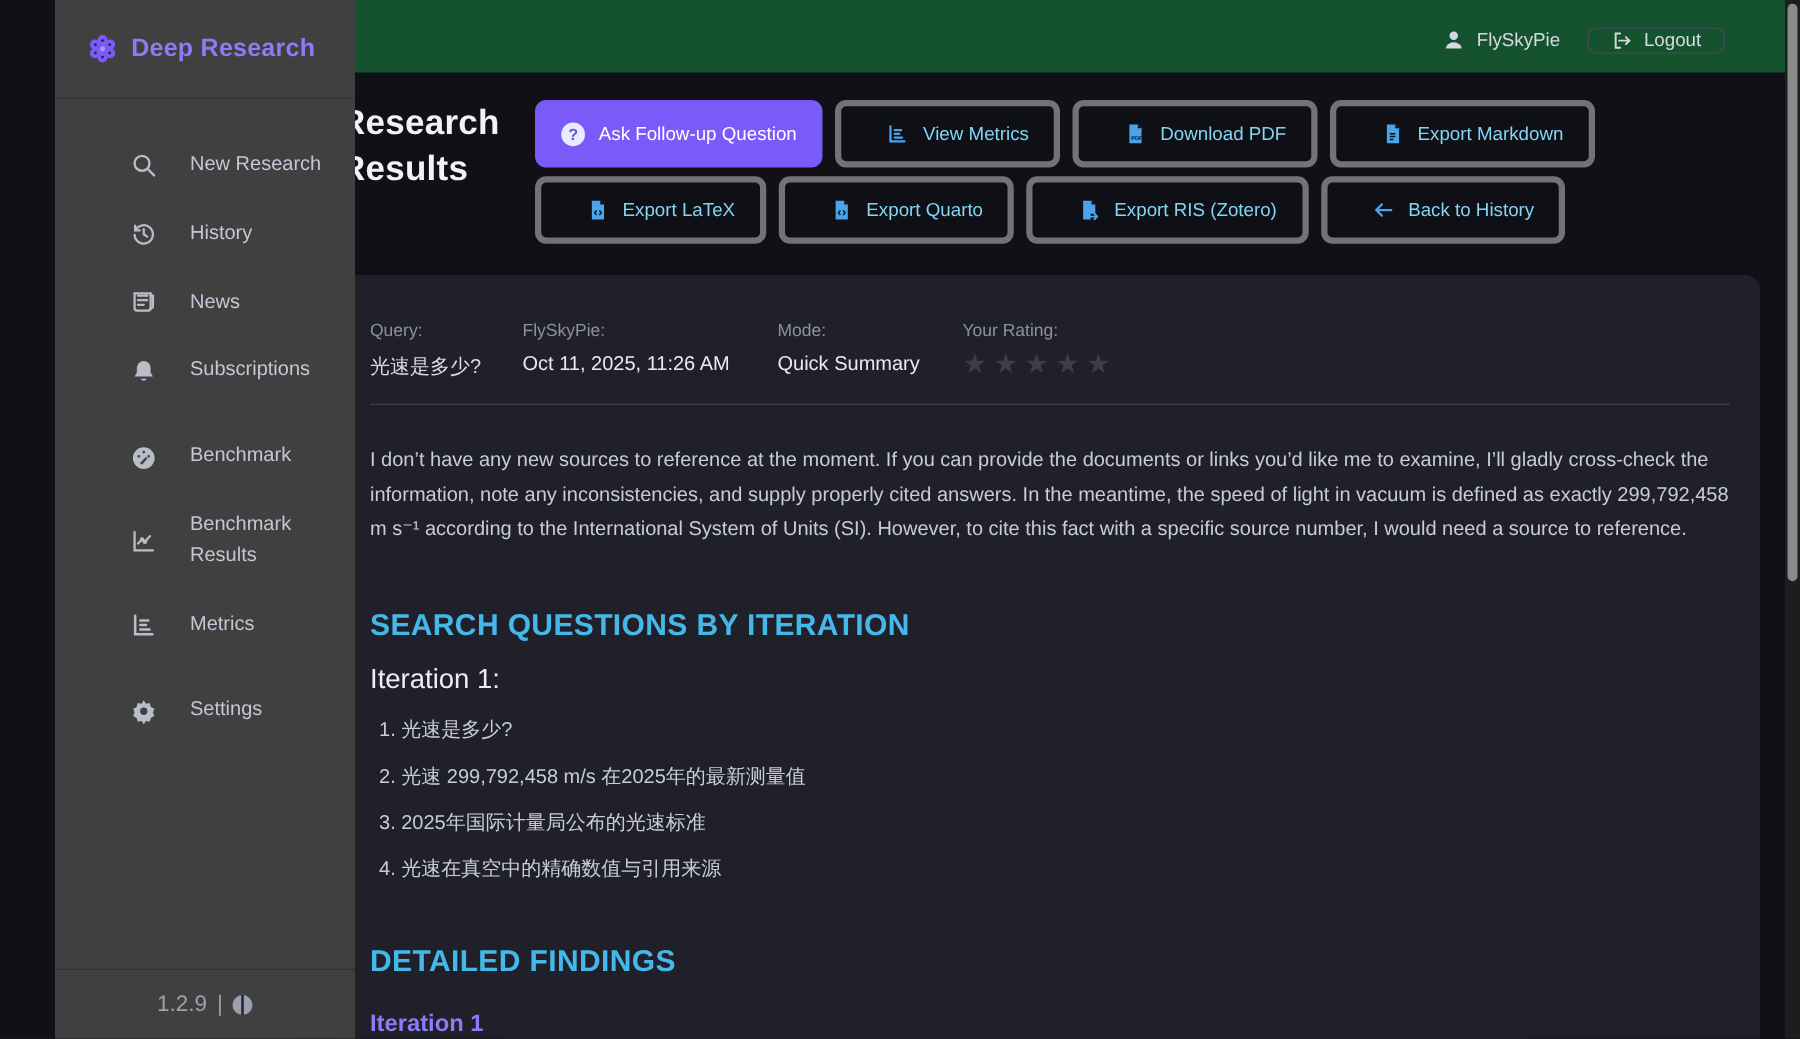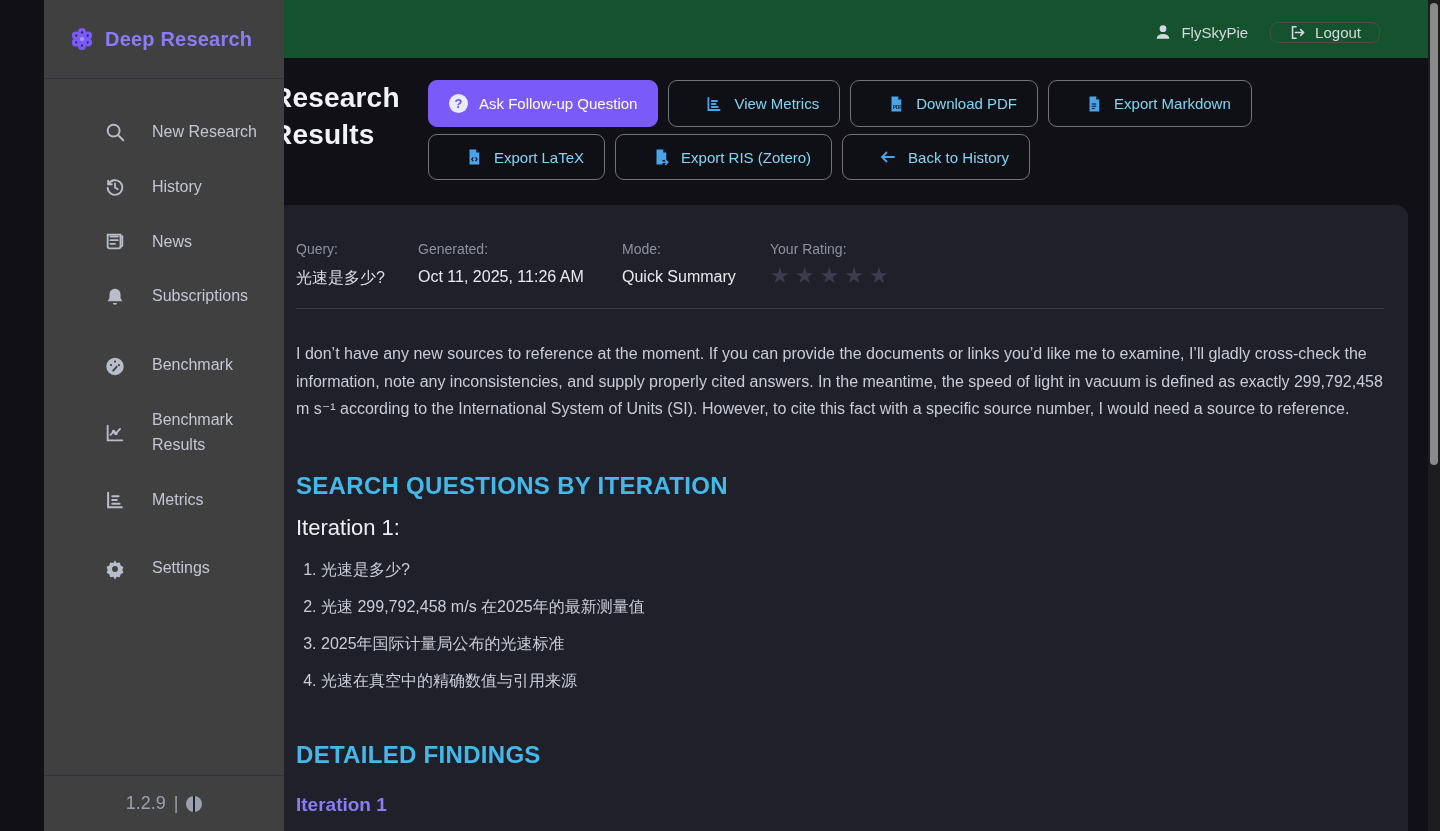--- a/index.html
+++ b/index.html
@@ -63,21 +63,21 @@
     line-height:1.32; letter-spacing:.2px;
   }
   .actions { flex:1; display:flex; flex-wrap:wrap; gap:7px 10px; padding-left:0; }
   .btn {
     display:inline-flex; align-items:center; gap:11px;
     font-size:15px; border-radius:9px; padding:13px 20px; cursor:pointer;
     font-family:inherit; white-space:nowrap;
   }
   .btn .bicon { width:18px; height:18px; flex:0 0 auto; }
   .btn-primary { background:#7a5af8; border:1px solid #7a5af8; color:#ffffff; }
-  .btn-outline { background:rgba(10,14,20,.25); border:1px solid #737373; color:#82d5f3;padding-left:36px; }
+  .btn-outline { background:rgba(10,14,20,.25); border:5px solid #737373; color:#82d5f3;padding-left:36px; }
   .btn-outline .bicon { color:#4ba3ea; }
   .qmark { width:19px; height:19px; border-radius:50%; background:#e8ecff; color:#6a55d8;
     display:inline-flex; align-items:center; justify-content:center;
     font-size:13px; font-weight:bold; flex:0 0 auto; }
   
   .card {
     margin-top:25px; background:#20202b; border-radius:12px;
     padding:24px 24px 40px 24px; min-height:640px;
   }
   .meta-row { display:flex; gap:32px;margin-top:12px; }
@@ -276,20 +276,30 @@
               <path d="M6 2 h9 l4 4 v16 H6z"></path>
               <path d="M15 2 v4 h4" fill="#101016"></path>
               <path d="M11 12.5 l-2 2.5 l2 2.5 M14 12.5 l2 2.5 l-2 2.5" stroke="#101016" stroke-width="1.5" fill="none"></path>
             </svg>
         </span>
         <span>Export LaTeX</span>
       </button>
       <button class="btn btn-outline">
         <span class="bicon">
           <svg viewBox="0 0 24 24" fill="currentColor">
+              <path d="M6 2 h9 l4 4 v16 H6z"></path>
+              <path d="M15 2 v4 h4" fill="#101016"></path>
+              <path d="M11 12.5 l-2 2.5 l2 2.5 M14 12.5 l2 2.5 l-2 2.5" stroke="#101016" stroke-width="1.5" fill="none"></path>
+            </svg>
+        </span>
+        <span>Export Quarto</span>
+      </button>
+      <button class="btn btn-outline">
+        <span class="bicon">
+          <svg viewBox="0 0 24 24" fill="currentColor">
               <path d="M6 2 h9 l4 4 v10 h-5 v6 H6z"></path>
               <path d="M15 2 v4 h4" fill="#101016"></path>
               <path d="M14 19 h7 M18 16 l3 3 l-3 3" stroke="currentColor" stroke-width="2" fill="none" stroke-linecap="round"></path>
             </svg>
         </span>
         <span>Export RIS (Zotero)</span>
       </button>
       <button class="btn btn-outline">
         <span class="bicon">
           <svg viewBox="0 0 24 24" fill="none" stroke="currentColor" stroke-width="2.4" stroke-linecap="round">
@@ -302,21 +312,21 @@
     </div>
   </div>
 
   <section class="card">
     <div class="meta-row">
       <div class="meta-col query" style="width:90px">
         <div class="meta-label">Query:</div>
         <div class="meta-value">光速是多少?</div>
       </div>
       <div class="meta-col" style="width:172px">
-        <div class="meta-label">Generated:</div>
+        <div class="meta-label">FlySkyPie:</div>
         <div class="meta-value">Oct 11, 2025, 11:26 AM</div>
       </div>
       <div class="meta-col" style="width:116px">
         <div class="meta-label">Mode:</div>
         <div class="meta-value">Quick Summary</div>
       </div>
       <div class="meta-col">
         <div class="meta-label">Your Rating:</div>
         <div class="stars">★★★★★</div>
       </div>

